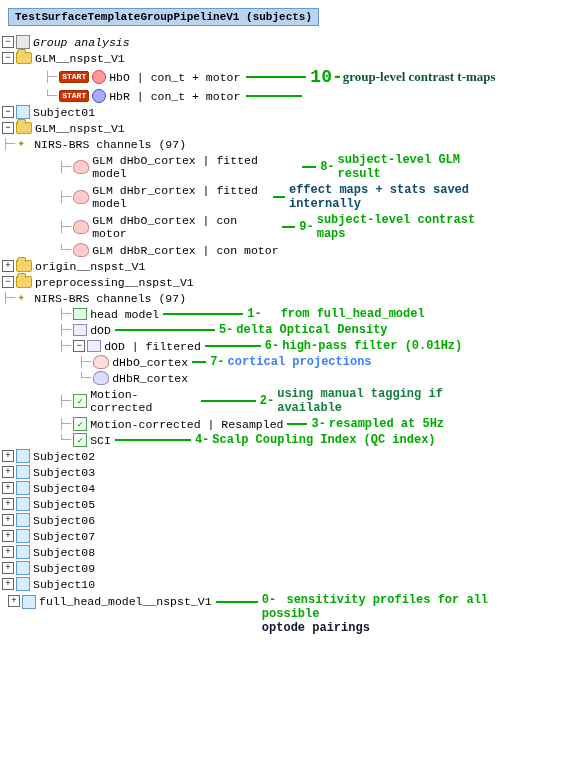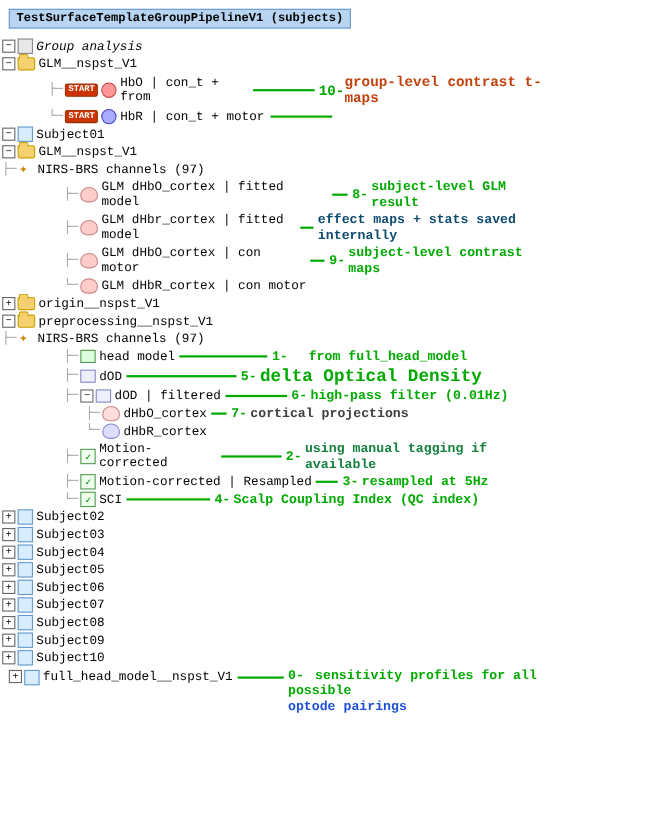--- a/index.html
+++ b/index.html
@@ -192,25 +192,25 @@
       <span class="expand-icon">−</span>
       <span class="folder-icon"></span>
       <span class="tree-label">GLM__nspst_V1</span>
     </div>
 
     <div style="display:flex; align-items:center; padding: 1px 0; padding-left: 44px; position:relative;">
 
       <span style="color:#999; font-size:11px; margin-right:2px;">├─</span>
       <span class="start-badge">START</span>
       <span class="hbo-icon"></span>
-      <span class="tree-label">HbO | con_t + from</span>
+      <span class="tree-label">HbO | con_t + motor</span>
 
       <span style="display:inline-block; height:1.5px; background:#00aa00; width: 60px; margin-left:6px;"></span>
-      <span style="color:#00aa00; font-weight:bold; font-size:13px; margin-left:4px;">10-</span>
-      <span style="color:#c2410c; font-weight:bold; font-size:13px; margin-left:0; white-space:normal;">group-level contrast t-maps</span>
+      <span style="color:#00aa00; font-weight:bold; font-size:18px; margin-left:4px;">10-</span>
+      <span style="color:#14532d; font-weight:bold; font-size:13px; margin-left:0; white-space:normal;font-family:Liberation Serif, serif;">group-level contrast t-maps</span>
     </div>
 
     <div style="display:flex; align-items:center; padding: 1px 0; padding-left: 44px; position:relative;">
       <span style="color:#999; font-size:11px; margin-right:2px;">└─</span>
       <span class="start-badge">START</span>
       <span class="hbr-icon"></span>
       <span class="tree-label">HbR | con_t + motor</span>
       <span style="display:inline-block; height:1.5px; background:#00aa00; width: 56px; margin-left:6px;"></span>
 
     </div>
@@ -291,40 +291,40 @@
       <span style="color:#00aa00; font-weight:bold; font-size:12px; margin-left:4px;">1-</span>
       <span style="color:#00aa00; font-weight:bold; font-size:12px; margin-left:19px;">from full_head_model</span>
     </div>
 
     <div style="display:flex; align-items:center; padding:1px 0; padding-left:58px;">
       <span style="color:#999; font-size:11px; margin-right:2px;">├─</span>
       <span class="signal-icon" style="background:#eeeeff; border:1px solid #8888cc;"></span>
       <span class="tree-label">dOD</span>
       <span style="display:inline-block; height:1.5px; background:#00aa00; width:100px; margin-left:4px;"></span>
       <span style="color:#00aa00; font-weight:bold; font-size:12px; margin-left:4px;">5-</span>
-      <span style="color:#00aa00; font-weight:bold; font-size:16px; margin-left:3px;">delta Optical Density</span>
+      <span style="color:#00aa00; font-weight:bold; font-size:12px; margin-left:3px;">delta Optical Density</span>
     </div>
 
     <div style="display:flex; align-items:center; padding:1px 0; padding-left:58px;">
       <span style="color:#999; font-size:11px; margin-right:2px;">├─</span>
       <span class="expand-icon">−</span>
       <span class="signal-icon" style="background:#eeeeff; border:1px solid #8888cc;"></span>
       <span class="tree-label">dOD | filtered</span>
       <span style="display:inline-block; height:1.5px; background:#00aa00; width:56px; margin-left:4px;"></span>
       <span style="color:#00aa00; font-weight:bold; font-size:12px; margin-left:4px;">6-</span>
       <span style="color:#00aa00; font-weight:bold; font-size:12px; margin-left:3px;">high-pass filter (0.01Hz)</span>
     </div>
 
     <div style="display:flex; align-items:center; padding:1px 0; padding-left:78px;">
       <span style="color:#999; font-size:11px; margin-right:2px;">├─</span>
       <span class="brain-icon" style="background:#ffdddd; border:1px solid #cc8888;"></span>
       <span class="tree-label">dHbO_cortex</span>
       <span style="display:inline-block; height:1.5px; background:#00aa00; width:14px; margin-left:4px;"></span>
       <span style="color:#00aa00; font-weight:bold; font-size:12px; margin-left:4px;">7-</span>
-      <span style="color:#404040; font-weight:bold; font-size:12px; margin-left:3px;">cortical projections</span>
+      <span style="color:#3b82f6; font-weight:bold; font-size:12px; margin-left:3px;">cortical projections</span>
     </div>
 
     <div style="display:flex; align-items:center; padding:1px 0; padding-left:78px;">
       <span style="color:#999; font-size:11px; margin-right:2px;">└─</span>
       <span class="brain-icon" style="background:#ddddff; border:1px solid #8888cc;"></span>
       <span class="tree-label">dHbR_cortex</span>
     </div>
 
     <div style="display:flex; align-items:center; padding:1px 0; padding-left:58px;">
       <span style="color:#999; font-size:11px; margin-right:2px;">├─</span>
@@ -411,19 +411,19 @@
       <span class="expand-icon" style="margin-top:2px;">+</span>
       <span class="doc-icon" style="background:#d8eeff; border:1px solid #6699cc; margin-top:2px;"></span>
       <span class="tree-label" style="margin-top:2px;">full_head_model__nspst_V1</span>
       <span style="display:inline-block; height:1.5px; background:#00aa00; width:50px; margin-left:4px; margin-top:8px;"></span>
       <div style="display:flex; flex-direction:column; margin-left:4px;">
         <div>
           <span style="color:#00aa00; font-weight:bold; font-size:12px;">0-</span>
           <span style="color:#00aa00; font-weight:bold; font-size:12px; margin-left:3px;">sensitivity profiles for all possible</span>
         </div>
         <div>
-          <span style="color:#1d4ed8; font-weight:bold; font-size:12px;">optode pairings</span>
+          <span style="color:#0f172a; font-weight:bold; font-size:12px;">optode pairings</span>
         </div>
       </div>
     </div>
 
   </div>
 </div>
 
 </body></html>

